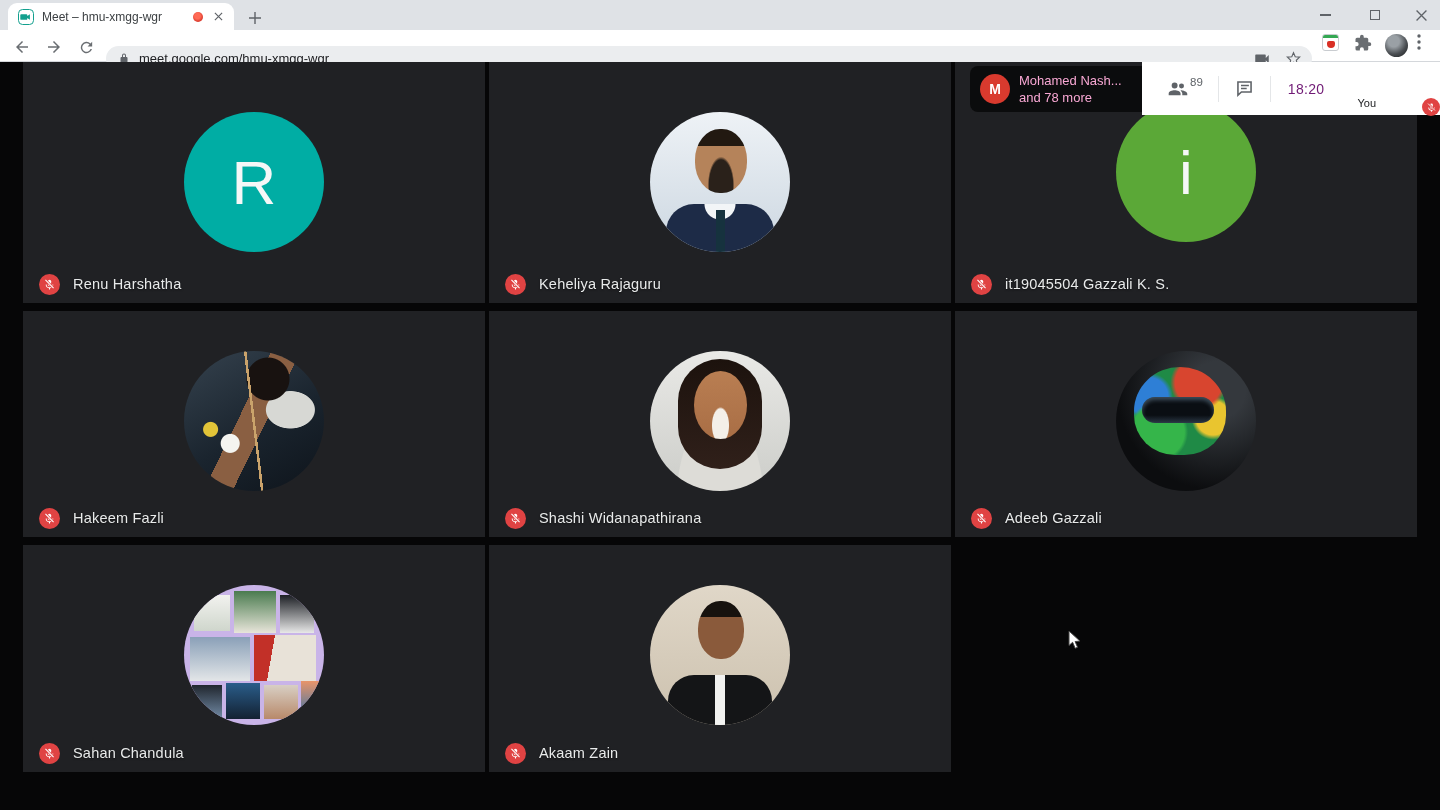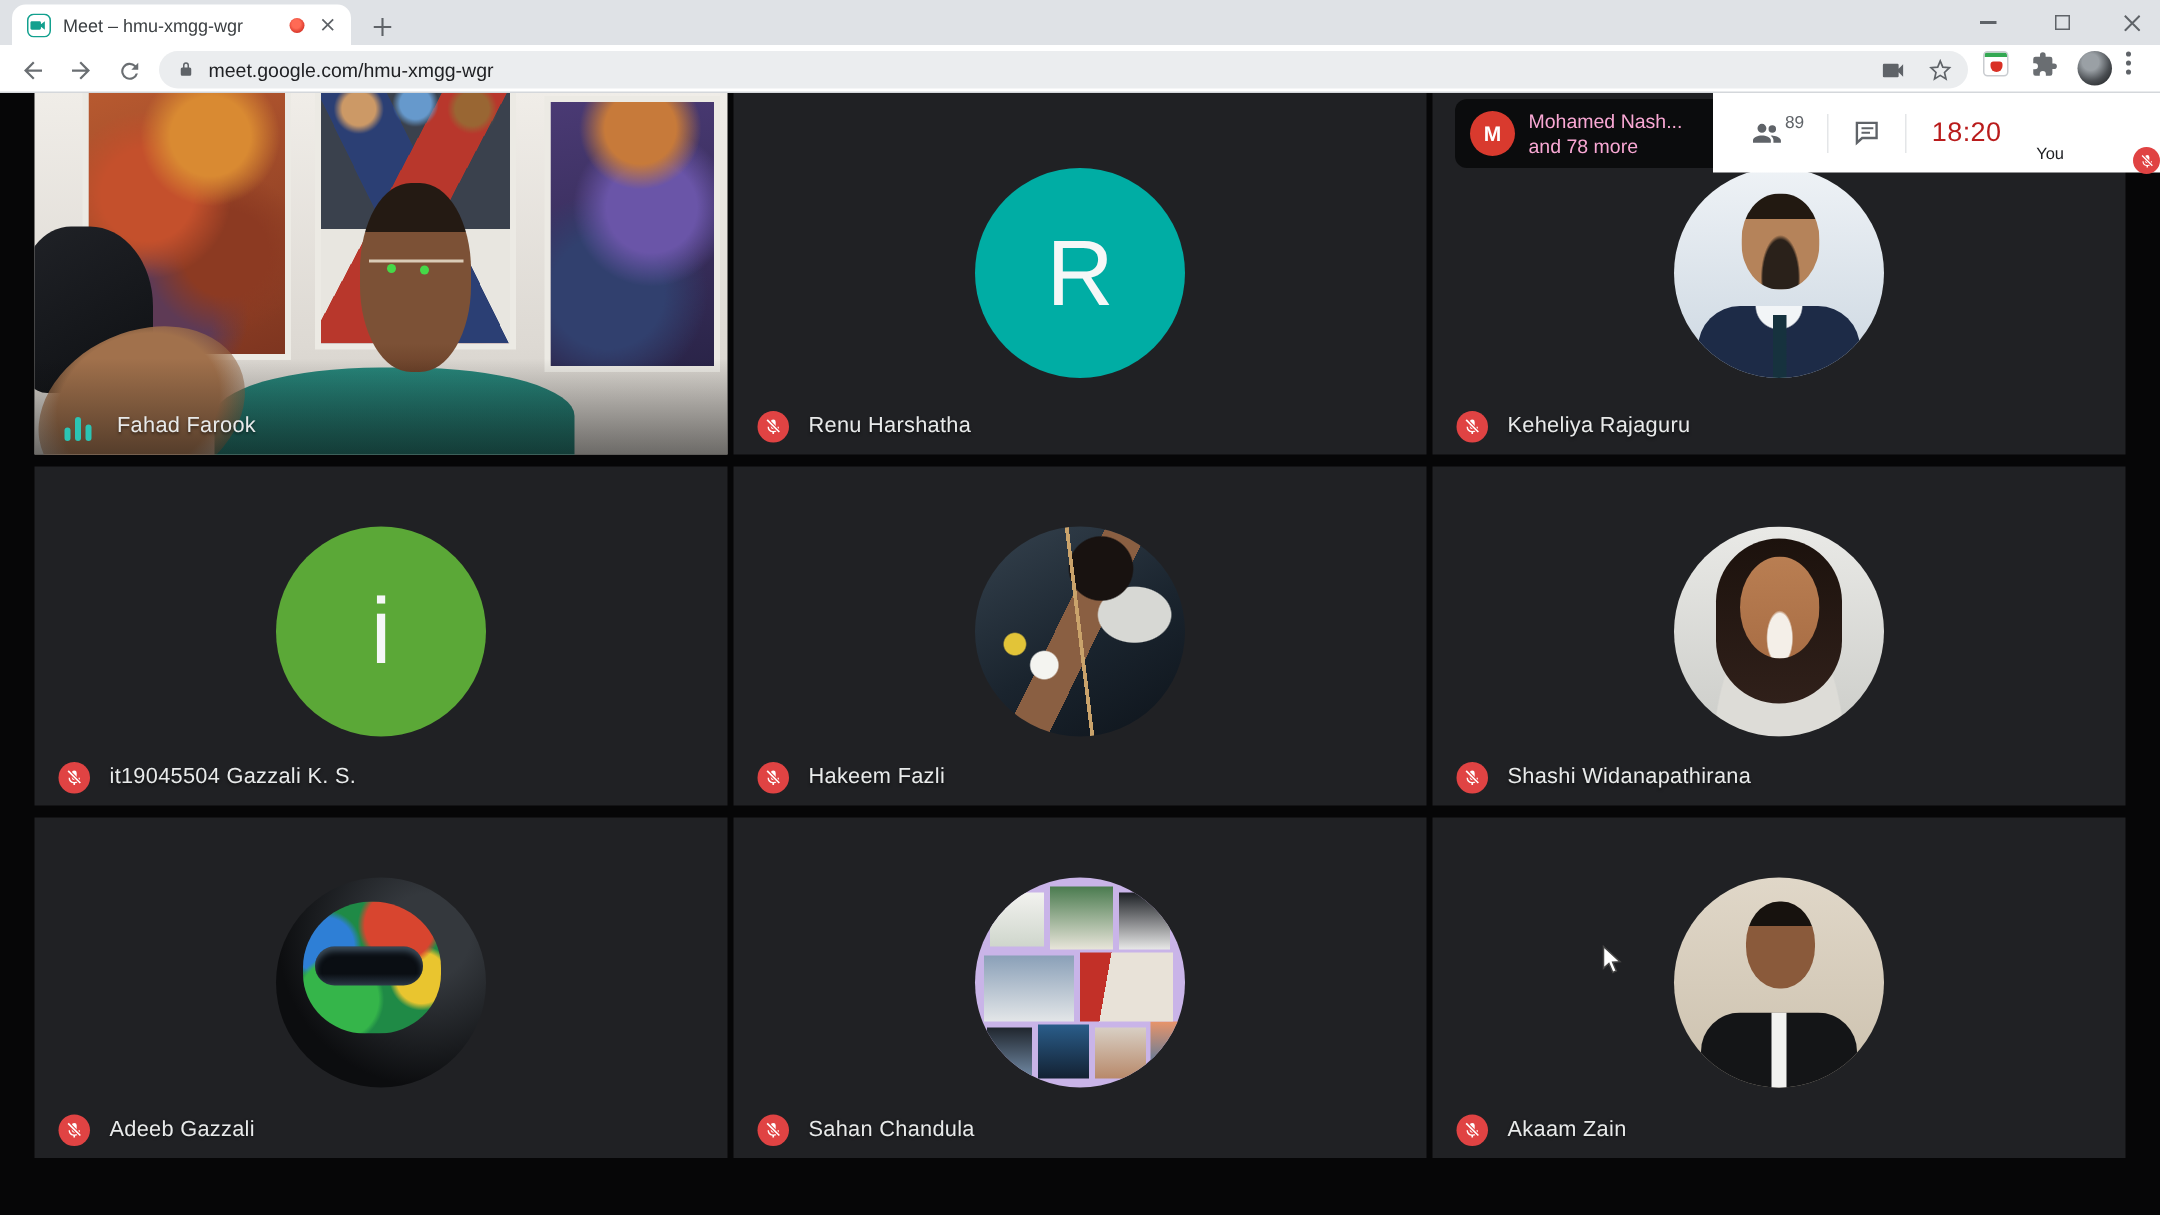--- a/index.html
+++ b/index.html
@@ -14,21 +14,21 @@
   .tab-close { width:16px; height:16px; display:flex; align-items:center; justify-content:center; border-radius:50%; flex:none; }
   .newtab { position:absolute; left:244px; top:7px; width:22px; height:22px; display:flex; align-items:center; justify-content:center; }
   .wctl { position:absolute; top:0; height:30px; width:46px; display:flex; align-items:center; justify-content:center; }
   .wctl.min { left:1302px; } .wctl.max { left:1352px; } .wctl.cls { left:1398px; }
   .min-bar { width:11px; height:1.4px; background:#5f6368; }
   .max-box { width:10px; height:10px; border:1.4px solid #5f6368; }
 
   
   .toolbar { position:absolute; left:0; top:30px; width:1440px; height:32px; background:#fff; border-bottom:1px solid #d4d7db; }
   .navbtn { position:absolute; top:5px; width:24px; height:24px; display:flex; align-items:center; justify-content:center; }
-  .omnibox { position:absolute; left:106px; top:4px; width:1206px; height:25px; background:#ebedef; border-radius:13px; display:flex; align-items:center; padding:0 10px 0 12px; }
+  .omnibox { position:absolute; left:106px; top:16px; width:1206px; height:25px; background:#ebedef; border-radius:13px; display:flex; align-items:center; padding:0 10px 0 12px; }
   .url { font-size:13px; color:#202124; margin-left:9px; flex:1; }
   .obx-ic { margin-left:14px; display:flex; align-items:center; }
   .tb-right { position:absolute; top:4px; display:flex; align-items:center; }
   .ext-card { width:17px; height:17px; background:#fff; border:1px solid #c9ccd0; border-radius:3px; position:relative; overflow:hidden; }
   .ext-card::before { content:""; position:absolute; left:0; top:0; right:0; height:3px; background:#34a853; }
   .ext-card::after { content:""; position:absolute; left:4px; top:6px; width:8px; height:7px; background:#d93025; border-radius:2px 2px 4px 4px; }
   .profile-av { width:23px; height:23px; border-radius:50%; background:radial-gradient(circle at 38% 32%, #9aa0a5 0 26%, #4a4e52 60%, #1d1f21 95%); }
 
   
   .stage { position:absolute; left:0; top:62px; width:1440px; height:748px; background:#060607; }
@@ -130,21 +130,21 @@
       linear-gradient(#e8946a,#3a74a8) 117px 96px/26px 36px no-repeat; }
 
   
   .host-pill { position:absolute; left:970px; top:4px; width:172px; height:46px; background:#0b0c0d; border-radius:8px 0 0 8px; display:flex; align-items:center; padding-left:10px; z-index:5; }
   .host-av { width:30px; height:30px; border-radius:50%; background:#d93a2e; color:#fff; font-size:14px; font-weight:bold; display:flex; align-items:center; justify-content:center; flex:none; }
   .host-txt { margin-left:9px; color:#f9a8d4; font-size:13px; line-height:17px; white-space:nowrap; overflow:hidden; }
   .meet-bar { position:absolute; left:1142px; top:0; width:298px; height:53px; background:#fff; z-index:5; display:flex; align-items:center; padding-left:24px; }
   .mb-group { position:relative; display:flex; align-items:center; }
   .mb-count { font-size:11.5px; color:#5f6368; position:relative; top:-7px; margin-left:1px; }
   .mb-div { width:1px; height:26px; background:#e4e6e8; margin:0 15px; }
-  .mb-time { font-size:18px; color:#b91c1c; letter-spacing:.3px; margin-left:2px; }
+  .mb-time { font-size:14px; color:#701a75; letter-spacing:.3px; margin-left:2px; }
   .you-wrap { position:absolute; right:16px; top:6px; width:44px; height:44px; }
   .you-thumb { width:44px; height:44px; border-radius:50%; background:radial-gradient(circle at 40% 32%, #8d9296 0 28%, #46494d 62%, #191b1d 95%); }
   .you-label { position:absolute; right:64px; bottom:6px; font-size:11px; color:#202124; }
   .you-badge { position:absolute; right:0px; top:36px; width:18px; height:18px; border-radius:50%; background:#e04343; display:flex; align-items:center; justify-content:center; z-index:6; }
 
   
   .cursor { position:absolute; left:1068px; top:568px; z-index:9; }
 </style>
 </head>
 <body>
@@ -230,42 +230,20 @@
       <svg width="4" height="16" viewBox="0 0 4 16">
           <circle cx="2" cy="2" r="1.7" fill="#5f6368"></circle>
           <circle cx="2" cy="8" r="1.7" fill="#5f6368"></circle>
           <circle cx="2" cy="14" r="1.7" fill="#5f6368"></circle>
         </svg>
     </div>
   </div>
 
   <div class="stage">
     <div class="grid">
-        <div class="tile row-1 tile-video">
-          <div class="fv">
-            <i class="fv-pL"></i>
-            <i class="fv-pM"></i>
-            <i class="fv-pR"></i>
-            <i class="fv-bat"></i>
-            <i class="fv-torso"></i>
-            <i class="fv-head"></i>
-            <i class="fv-glasses"></i>
-            <i class="fv-eyes"></i>
-            <i class="fv-hand"></i>
-            <i class="fv-grad"></i>
-          </div>
-          <div class="name-bar">
-            <span class="audio-ind">
-              <i></i>
-              <i></i>
-              <i></i>
-            </span>
-            <span class="name">Fahad Farook</span>
-          </div>
-        </div>
         <div class="tile row-1">
           <div class="avatar initial" style="background: rgb(0, 173, 164);">R</div>
           <div class="name-bar">
             <span class="mic-badge">
               <svg width="13" height="13" viewBox="0 0 24 24">
                 <path fill="#fff" d="M12 15a3 3 0 0 0 3-3V6a3 3 0 0 0-6 0v6a3 3 0 0 0 3 3z"></path>
                 <path fill="#fff" d="M17.3 12a5.3 5.3 0 0 1-10.6 0H5a7 7 0 0 0 6 6.92V21h2v-2.08A7 7 0 0 0 19 12h-1.7z"></path>
                 <line x1="4.5" y1="3.5" x2="19.5" y2="18.5" stroke="#e04343" stroke-width="4.5"></line>
                 <line x1="4.5" y1="3.5" x2="19.5" y2="18.5" stroke="#fff" stroke-width="2"></line>
               </svg>

